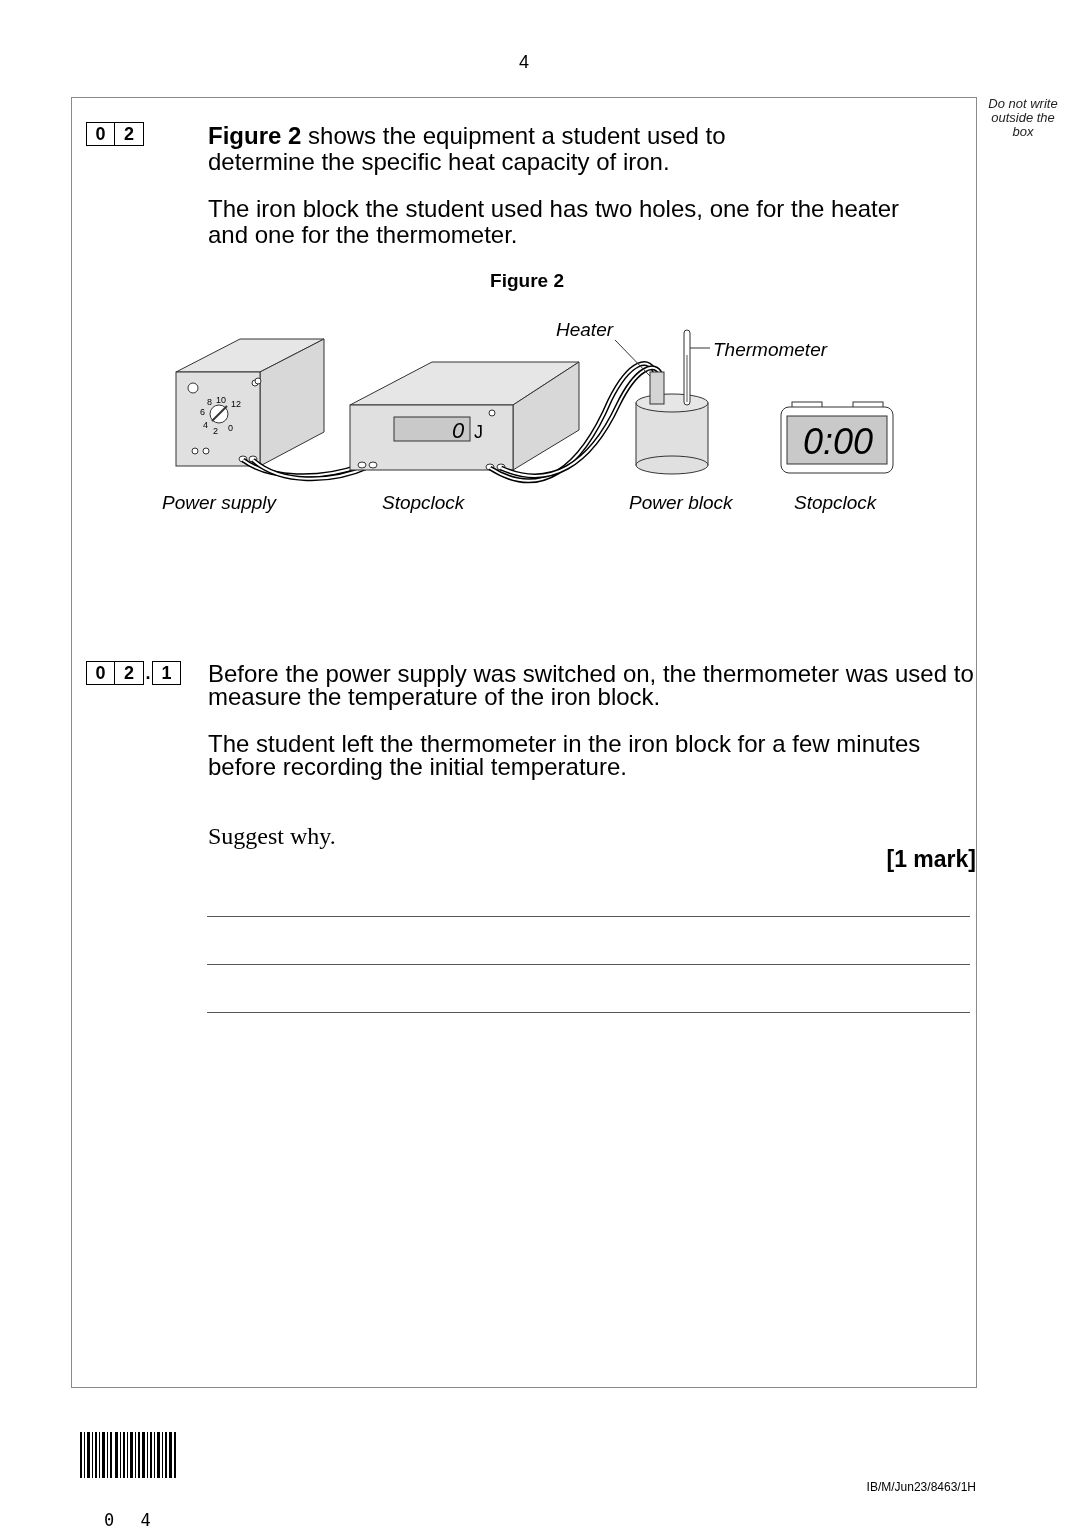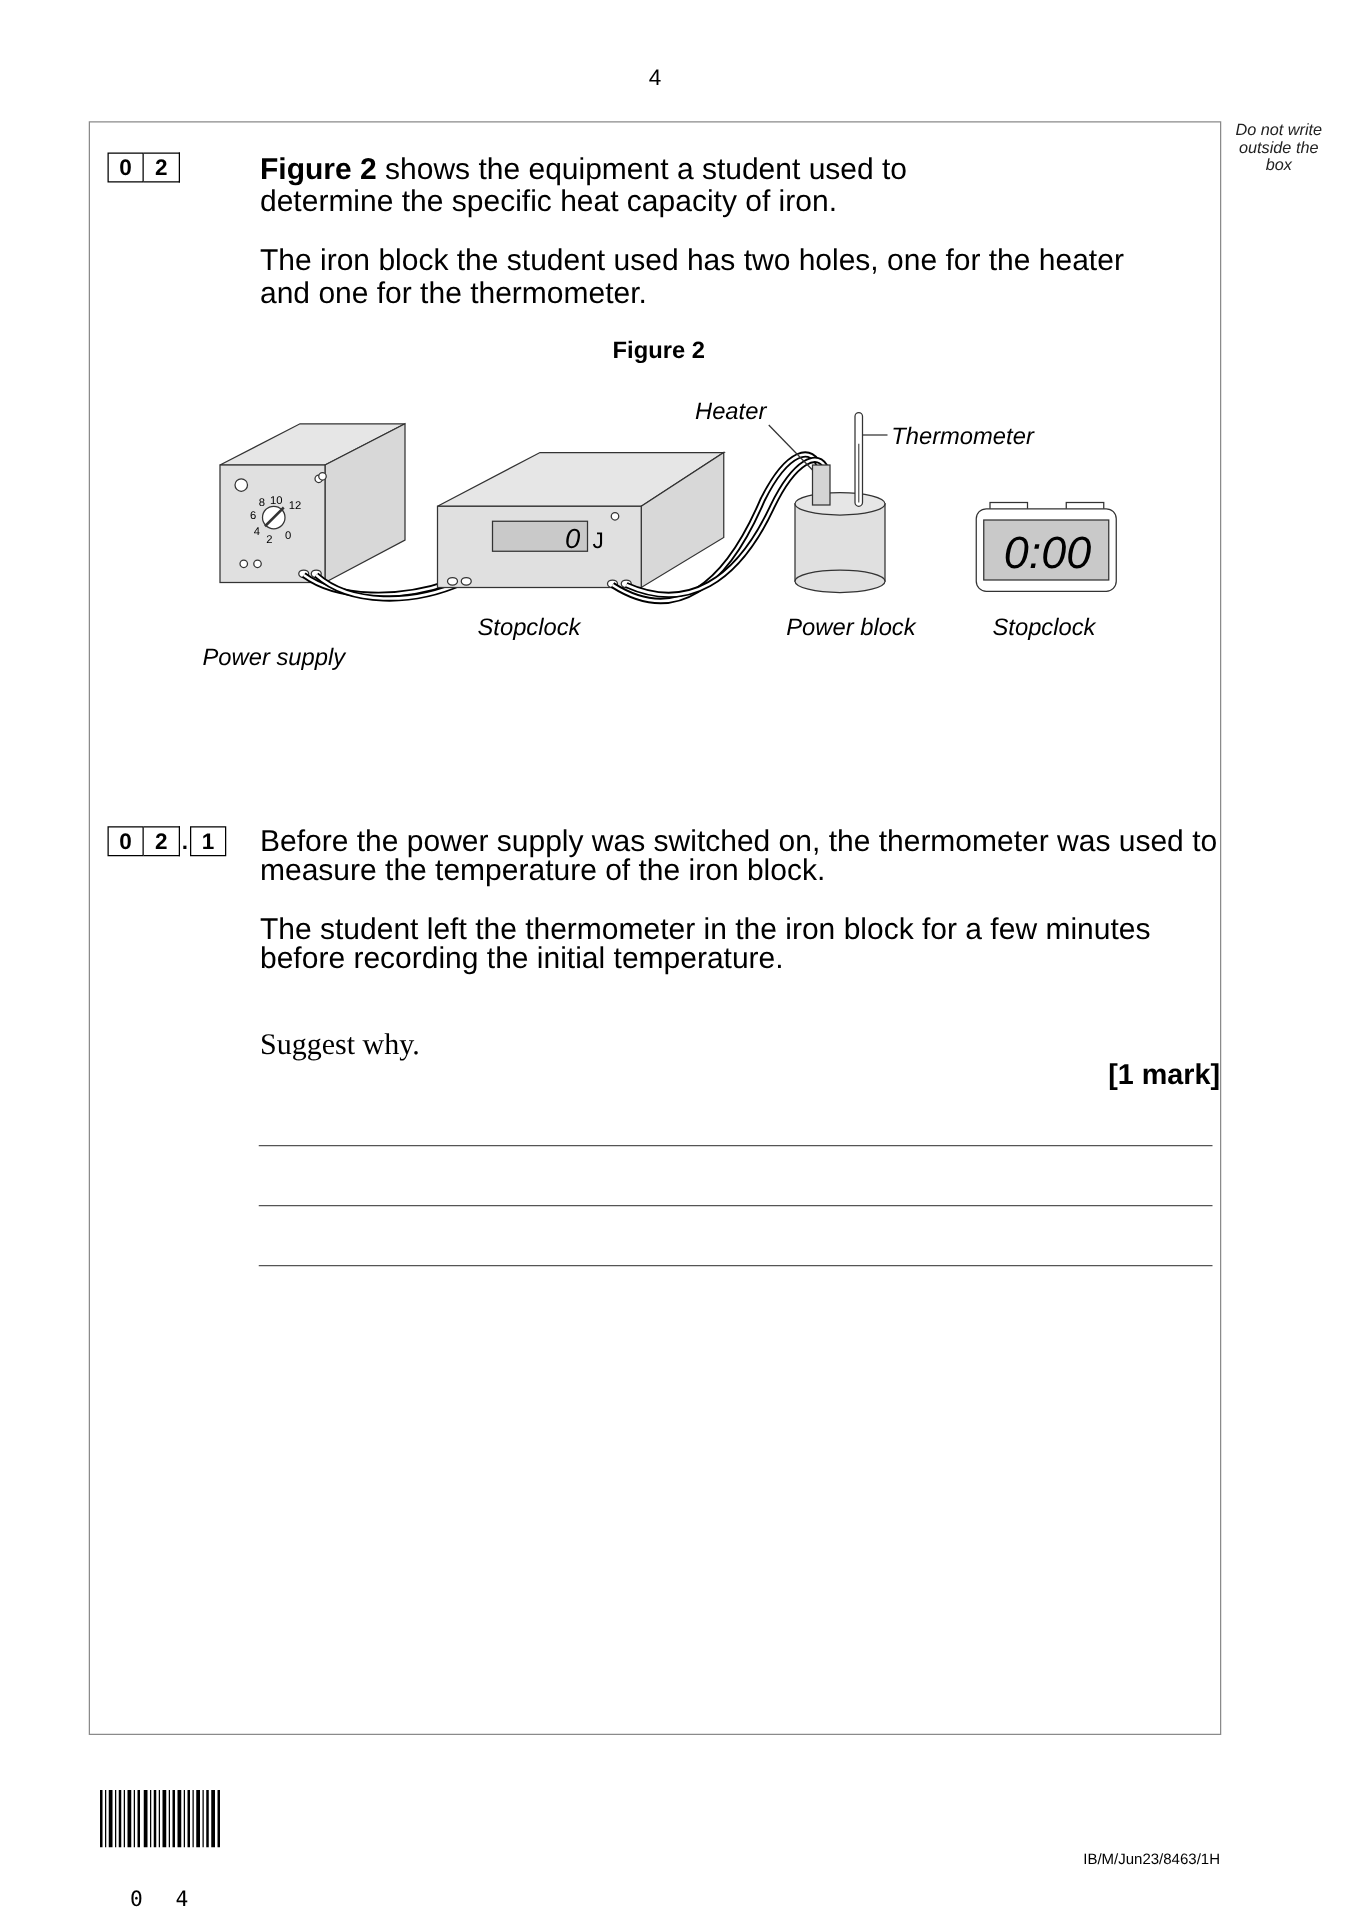--- a/index.html
+++ b/index.html
@@ -105,21 +105,21 @@
     <rect x="792" y="402" width="30" height="6" fill="#fff" stroke="#333"></rect>
     <rect x="853" y="402" width="30" height="6" fill="#fff" stroke="#333"></rect>
     <rect x="781" y="407" width="112" height="66" rx="8" fill="#fff" stroke="#333"></rect>
     <rect x="787" y="416" width="100" height="48" fill="#c9c9c9" stroke="#333"></rect>
     <text x="803" y="454" font-size="36" font-style="italic" font-family="Liberation Sans, sans-serif">0:00</text>
   </g>
 </svg>
 
 <div class="fig-label" style="left:556px; top:319px;">Heater</div>
 <div class="fig-label" style="left:713px; top:339px;">Thermometer</div>
-<div class="fig-label" style="left:162px; top:492px;margin-top:24px;">Power supply</div>
+<div class="fig-label" style="left:162px; top:492px;">Power supply</div>
 <div class="fig-label" style="left:382px; top:492px;">Stopclock</div>
 <div class="fig-label" style="left:629px; top:492px;">Power block</div>
 <div class="fig-label" style="left:794px; top:492px;">Stopclock</div>
 
 <div class="qbox" style="left:86px; top:661px;">
   <div class="cell">0</div>
   <div class="cell">2</div>
   <div class="dot">.</div>
   <div class="cell" style="border-left:1px solid #000;">1</div>
 </div>

